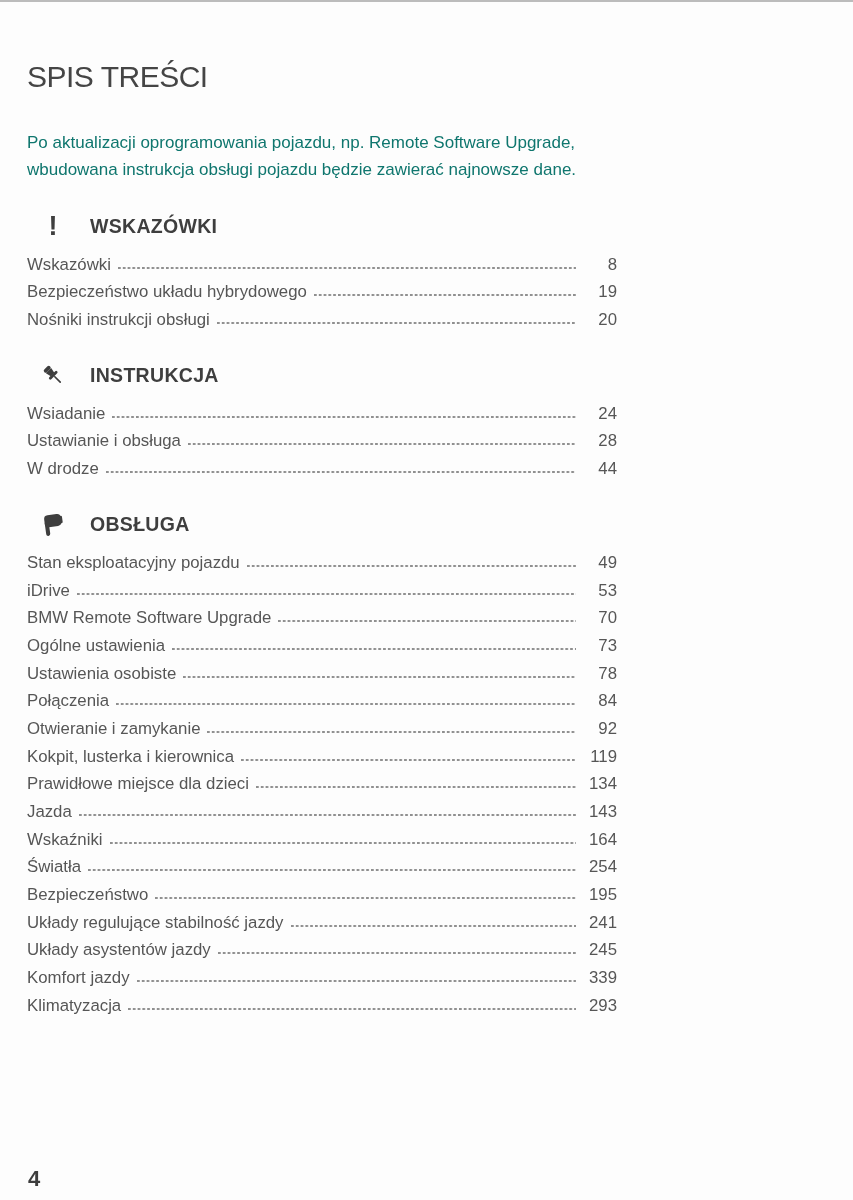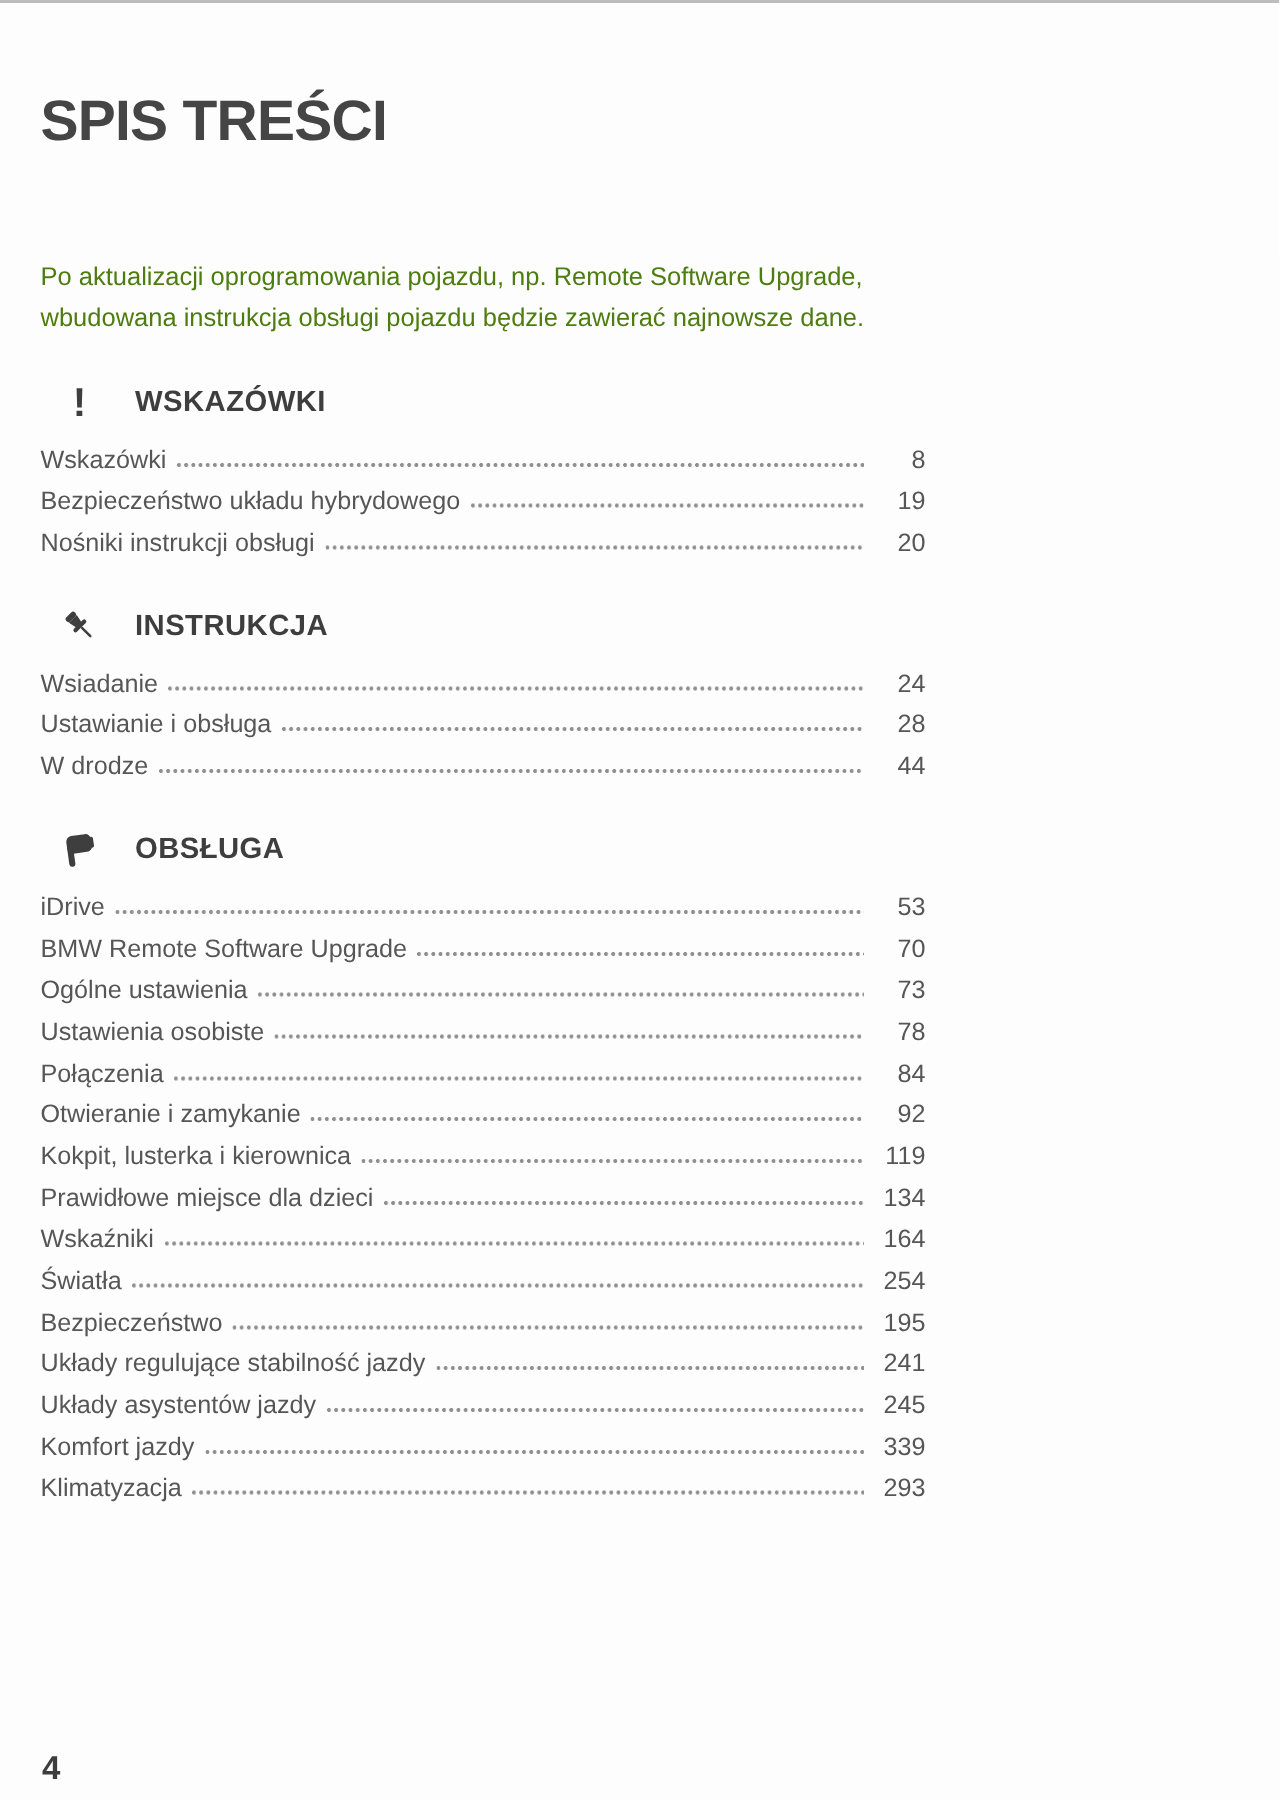--- a/index.html
+++ b/index.html
@@ -26,30 +26,30 @@
     position: absolute;
     top: 0; left: 0;
     width: 100%;
     height: 2px;
     background: var(--rule);
   }
   .content {
     padding: 60px 236px 0 27px;
   }
   .page-title {
-    font-size: 38px;
-    font-weight: bold;
+    font-size: 30px;
+    font-weight: normal;
     letter-spacing: -0.5px;
     color: var(--ink);
   }
   .intro {
-    margin-top: 68px;
+    margin-top: 35px;
     font-size: 17px;
     line-height: 27px;
-    color: #4d7c0f;
+    color: #0f766e;
     max-width: 600px;
   }
   .section { margin-top: 27px; }
   .section-header {
     display: flex;
     align-items: center;
     padding-left: 12px;
     height: 32px;
     margin-bottom: 7px;
   }
@@ -192,20 +192,25 @@
       <rect x="4.4" y="8.2" width="3.6" height="13.2" rx="1.8"></rect>
       <rect x="4.4" y="3.2" width="14.8" height="10.6" rx="3.4"></rect>
       <rect x="18.2" y="5.2" width="2.2" height="6.6" rx="1.1"></rect>
     </g>
   </svg>
             </span>
       <span class="section-title">OBSŁUGA</span>
     </div>
     <div class="entries">
 
+  <div class="toc-row">
+    <span class="toc-label">Stan eksploatacyjny pojazdu</span>
+    <span class="toc-dots"></span>
+    <span class="toc-page">49</span>
+  </div>
 
   <div class="toc-row">
     <span class="toc-label">iDrive</span>
     <span class="toc-dots"></span>
     <span class="toc-page">53</span>
   </div>
 
   <div class="toc-row">
     <span class="toc-label">BMW Remote Software Upgrade</span>
     <span class="toc-dots"></span>
@@ -241,20 +246,25 @@
     <span class="toc-dots"></span>
     <span class="toc-page">119</span>
   </div>
 
   <div class="toc-row">
     <span class="toc-label">Prawidłowe miejsce dla dzieci</span>
     <span class="toc-dots"></span>
     <span class="toc-page">134</span>
   </div>
 
+  <div class="toc-row">
+    <span class="toc-label">Jazda</span>
+    <span class="toc-dots"></span>
+    <span class="toc-page">143</span>
+  </div>
 
   <div class="toc-row">
     <span class="toc-label">Wskaźniki</span>
     <span class="toc-dots"></span>
     <span class="toc-page">164</span>
   </div>
 
   <div class="toc-row">
     <span class="toc-label">Światła</span>
     <span class="toc-dots"></span>

